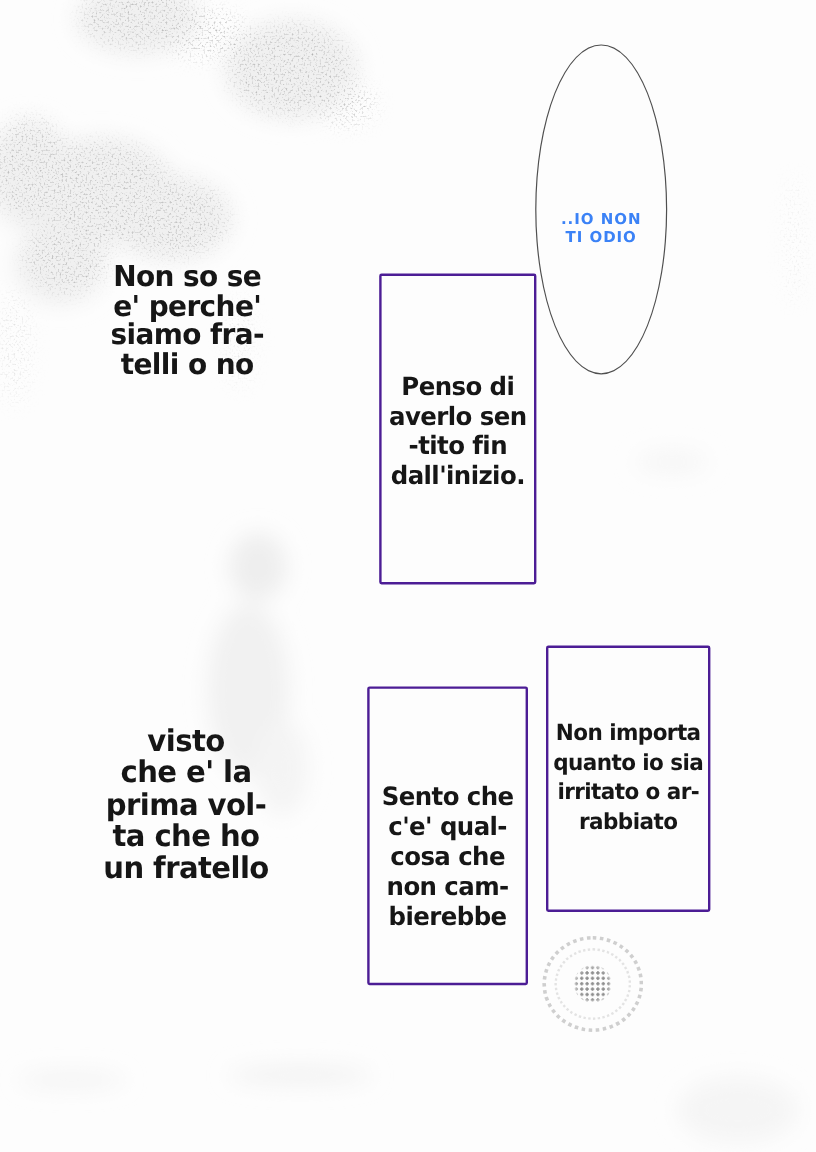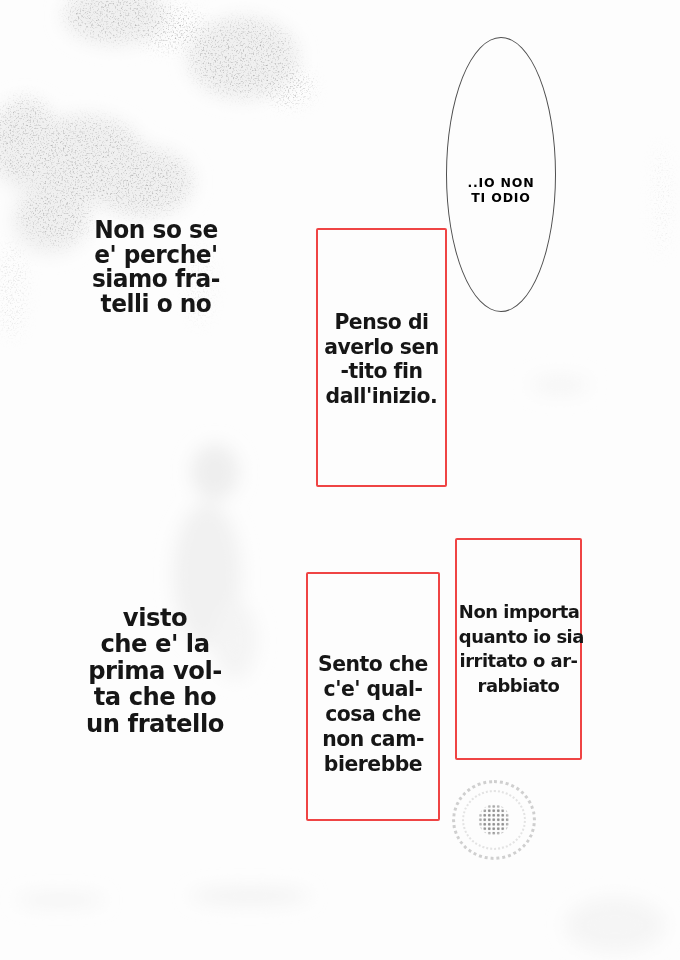--- a/index.html
+++ b/index.html
@@ -15,45 +15,45 @@
   .lettering {
     position:absolute; text-align:center; font-weight:700;
     color:#161616; letter-spacing:-0.5px; transform:scaleX(0.97);
     transform-origin:center top; white-space:nowrap;
   }
   .nar-top    { left:46px;  top:218px; width:220px; font-size:24px; line-height:24.5px; }
   .nar-bottom { left:45px;  top:605px; width:220px; font-size:25px; line-height:26.4px; }
 
   
   .cap-box {
-    position:absolute; border:2px solid #ef4444; border-radius:2px;
+    position:absolute; border:2px solid #4c1d95; border-radius:2px;
     background:transparent; box-sizing:border-box;
   }
   .box-penso       { left:316px; top:228px; width:131px; height:259px; }
   .box-sento       { left:306px; top:572px; width:134px; height:249px; }
-  .box-non-importa { left:455px; top:538px; width:127px; height:222px; }
+  .box-non-importa { left:455px; top:538px; width:137px; height:222px; }
   .cap-text {
     position:absolute; left:0; width:100%; text-align:center; font-weight:700;
     color:#161616; letter-spacing:-0.5px; transform:scaleX(0.97);
     transform-origin:center top; white-space:nowrap;
   }
   .box-penso .cap-text       { top:80px; font-size:21px;   line-height:24.7px; }
   .box-sento .cap-text       { top:78px; font-size:21px;   line-height:25px; }
   .box-non-importa .cap-text { top:60px; font-size:18.5px; line-height:24.6px; }
 
   
   .bubble-ellipse {
     position:absolute; left:446px; top:37px; width:110px; height:275px;
     border:1.5px solid #4f4f4f; border-radius:50%;
     background:transparent; box-sizing:border-box;
   }
   .bubble-text {
     position:absolute; left:446px; top:176px; width:110px;
     text-align:center; font-weight:700; font-size:12.5px; line-height:14.5px;
-    letter-spacing:0.8px; color:#000000; white-space:nowrap;
+    letter-spacing:0.8px; color:#3b82f6; white-space:nowrap;
   }
 
   
   .flower { position:absolute; left:452px; top:780px; width:84px; height:80px; }
   .flower-ring {
     position:absolute; inset:0; border:3px dotted #cfcfcf; border-radius:50%;
   }
   .flower-ring-inner {
     position:absolute; inset:10px; border:2px dotted #e3e3e3; border-radius:50%;
   }

